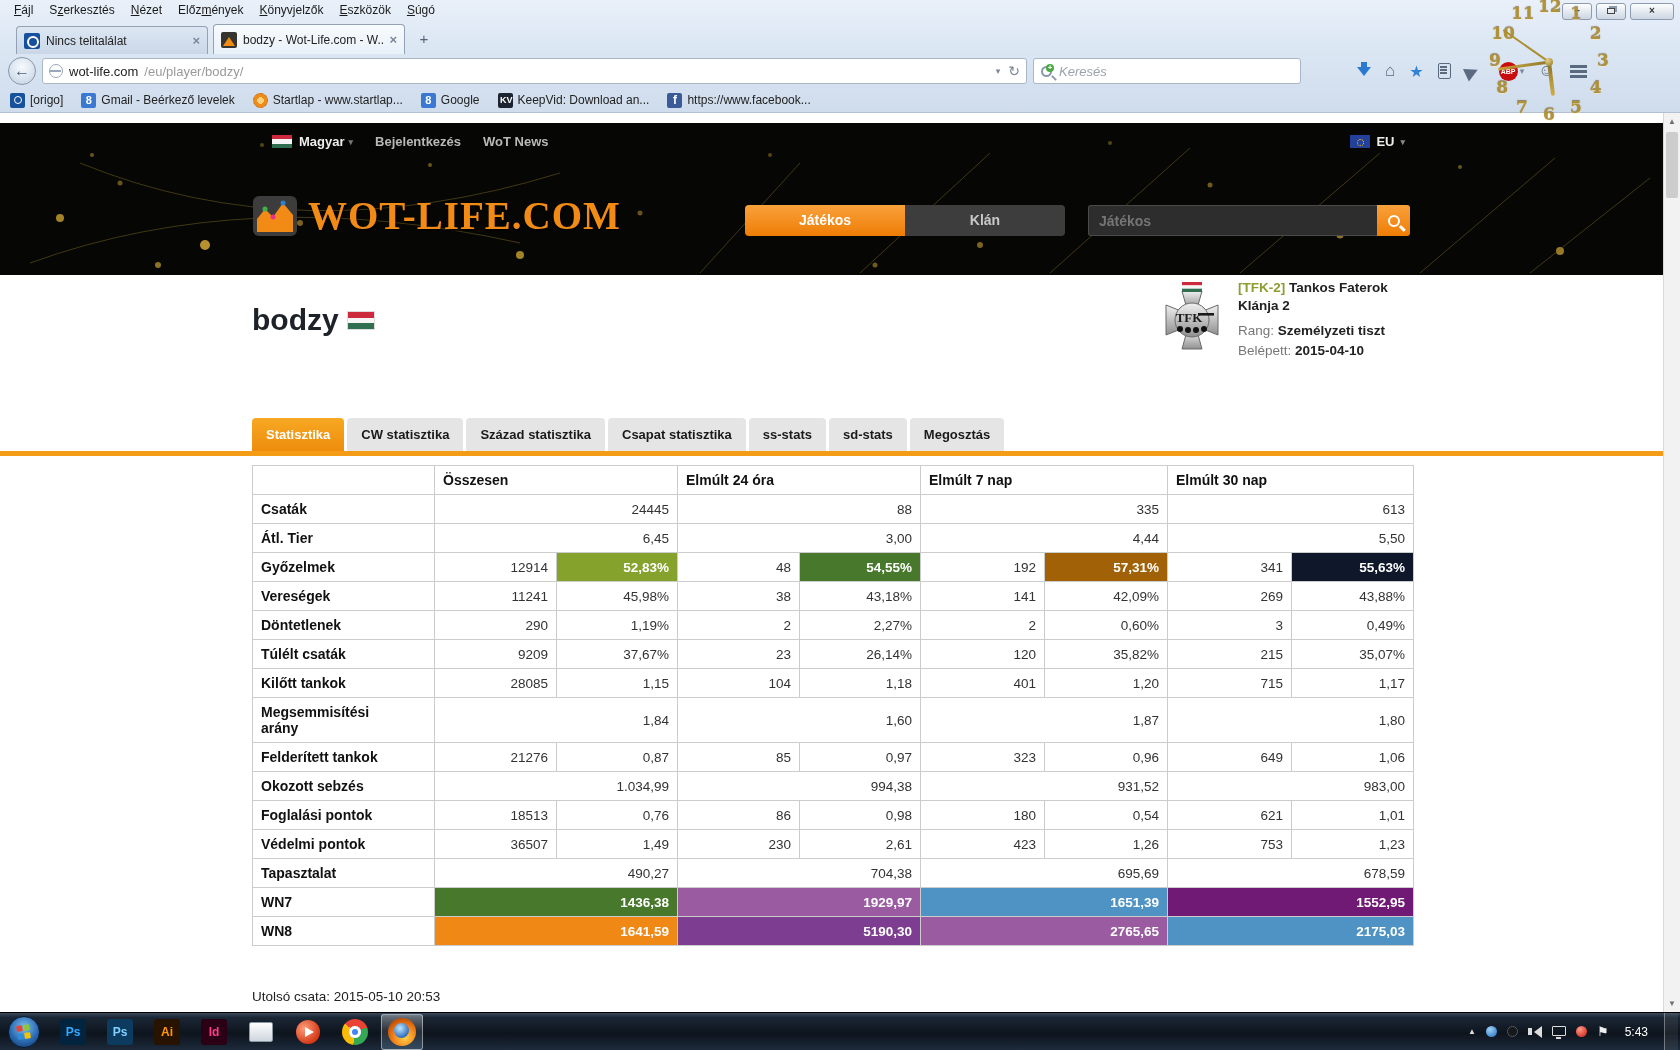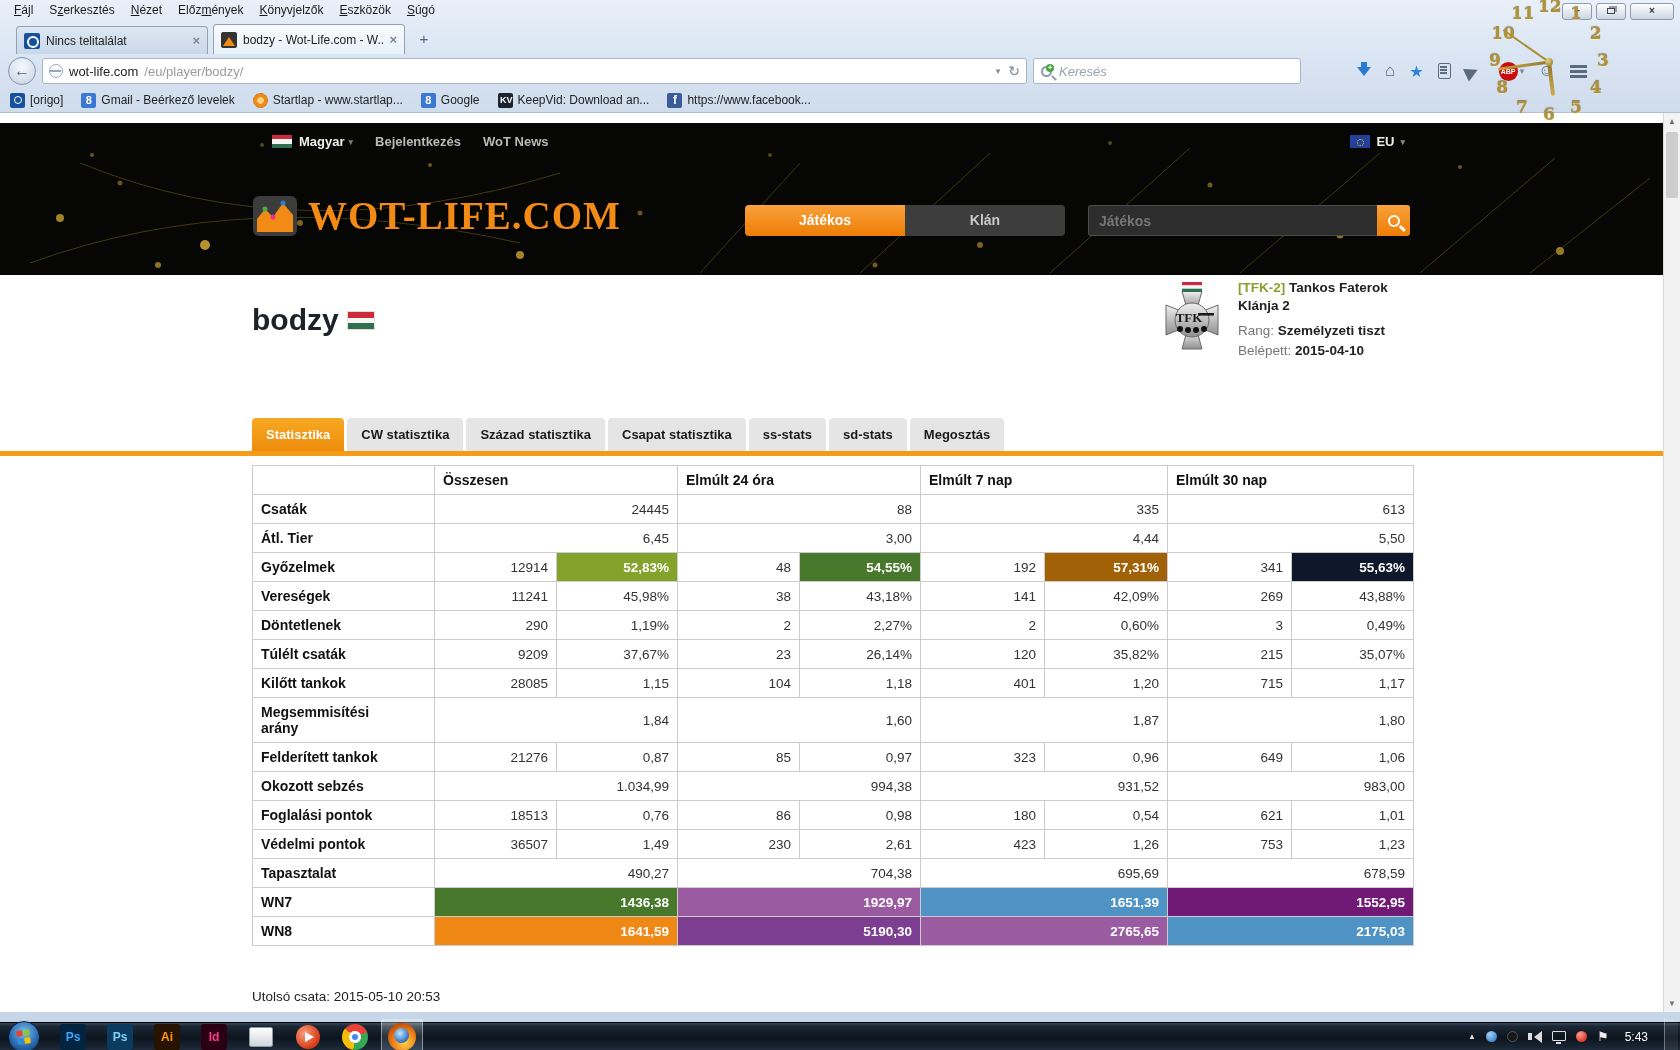--- a/index.html
+++ b/index.html
@@ -143,21 +143,21 @@
                 color:#333; table-layout:fixed; }
   .stats th, .stats td { border:1px solid #ccc; padding:6px 8px; height:19px; }
   .stats thead th { text-align:left; font-weight:bold; color:#111; font-size:14px;margin-top:48px; }
   .stats th.rowlabel { text-align:left; font-weight:bold; color:#111; padding-right:40px; font-size:14px; }
   .stats td { text-align:right; }
   .stats td.hl { color:#fff; font-weight:bold; }
 
   .last-battle { position:absolute; top:876px; left:252px; font-size:13.5px; color:#222; }
 
   
-  .taskbar { position:absolute; left:0; right:0; bottom:0; height:28px;
+  .taskbar { position:absolute; left:0; right:0; bottom:0; height:38px;
              background:linear-gradient(180deg,#39485c 0%,#1b2735 12%,#0d141d 55%,#1d2a3a 100%);
              display:flex; align-items:center; border-top:1px solid #000; }
   .start-orb { width:32px; height:32px; border-radius:50%; margin-left:8px; position:relative;
                background:radial-gradient(circle at 50% 35%,#7fc0ea 0%,#2c6cb4 55%,#0b3261 100%);
                border:1px solid #0a1e3a; display:flex; align-items:center; justify-content:center; }
   .orb-flag { width:14px; height:14px; display:grid; grid-template-columns:6px 6px; grid-gap:1px; transform:rotate(-8deg); }
   .orb-flag i { width:6px; height:6px; border-radius:1px; }
   .orb-flag i:nth-child(1){background:#e3453a;} .orb-flag i:nth-child(2){background:#8cc63f;}
   .orb-flag i:nth-child(3){background:#2f8cd8;} .orb-flag i:nth-child(4){background:#f5c400;}
   .tb-apps { display:flex; gap:5px; margin-left:12px; align-items:center; }

